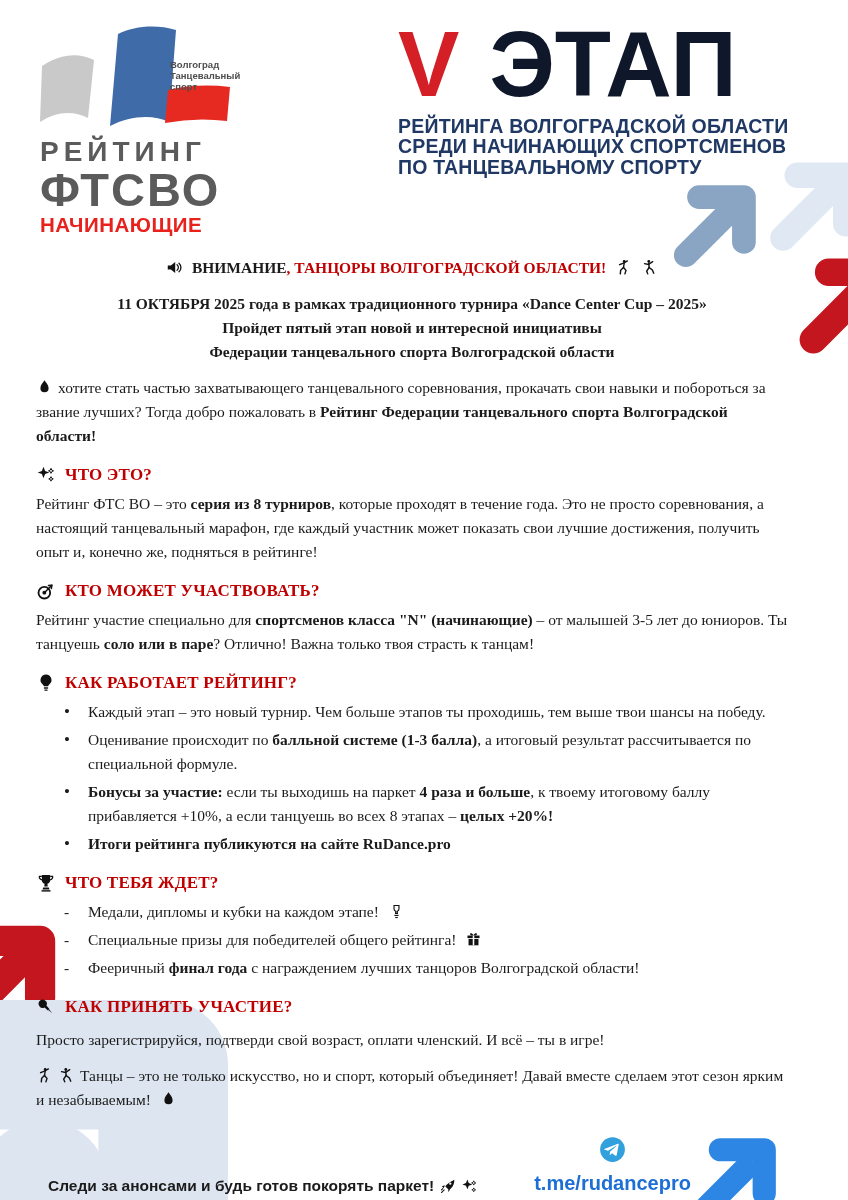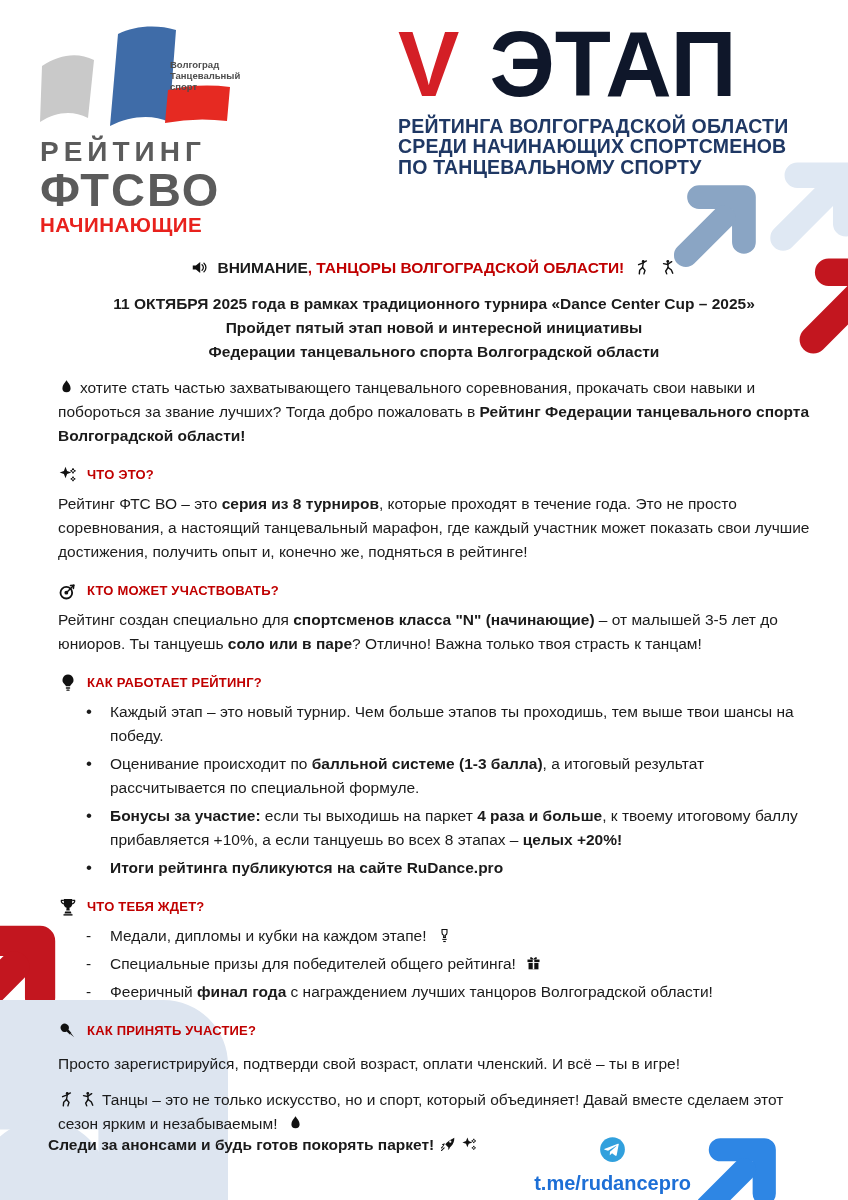--- a/index.html
+++ b/index.html
@@ -15,40 +15,40 @@
   .logo-rating{margin-top:4px;font-size:28px;font-weight:700;color:#5b5b5b;letter-spacing:5px;line-height:1;}
   .logo-ftsvo{font-size:47px;font-weight:800;color:#5b5b5b;letter-spacing:2px;line-height:1.0;}
   .logo-beginners{font-size:20.5px;font-weight:800;color:#e8211d;letter-spacing:0.5px;line-height:1.2;}
   
   .stage{position:absolute;left:398px;top:18px;width:430px;z-index:2;}
   .stage-line{font-size:92px;font-weight:800;line-height:1.0;letter-spacing:0px;white-space:nowrap;}
   .stage-v{color:#d41f26;}
   .stage-word{color:#0f172a;margin-left:30px;}
   .stage-sub{margin-top:6px;font-size:19.5px;font-weight:800;color:#1f3864;line-height:1.05;letter-spacing:0.2px;}
   
-  .content{position:absolute;left:58px;top:256px;width:752px;z-index:2;font-size:15.5px;line-height:24px;}
+  .content{position:absolute;left:36px;top:256px;width:752px;z-index:2;font-size:15.5px;line-height:24px;font-family:Liberation Serif, serif;}
   .attn{text-align:center;font-weight:700;}
   .attn-red{color:#c00000;}
   .intro{margin-top:12px;text-align:center;font-weight:700;}
   .para{margin:12px 0 0;}
   b{font-weight:800;}
-  h2{display:flex;align-items:center;gap:9px;margin:16px 0 7px;font-size:13px;
+  h2{display:flex;align-items:center;gap:9px;margin:16px 0 7px;font-size:17px;
      font-weight:800;color:#c00000;line-height:21px;letter-spacing:0.2px;}
   ul{margin:4px 0 0;padding:0;list-style:none;}
   li{position:relative;padding-left:52px;margin-bottom:4px;}
   .bullets li::before{content:"\2022";position:absolute;left:28px;top:0;font-size:17px;}
   .dashes li::before{content:"-";position:absolute;left:28px;top:0;}
   
   .ic{display:inline-block;width:17px;height:17px;vertical-align:-3px;}
   .ic svg{display:block;width:100%;height:100%;}
   .hic{width:20px;height:20px;flex:0 0 auto;}
   .sp-l{margin-left:5px;} .sp-r{margin-right:5px;}
   
   .footer{position:absolute;left:48px;top:1136px;width:752px;z-index:3;display:flex;
-          align-items:flex-start;font-weight:800;font-size:15.5px;}
+          align-items:flex-end;font-weight:800;font-size:15.5px;}
   .tg{display:flex;align-items:center;gap:9px;margin-left:56px;flex-direction:column;}
   .tg .ic{width:27px;height:27px;}
   .tg-link{color:#1d6fd6;font-weight:700;font-size:20px;text-decoration:none;}
 </style>
 </head>
 <body>
 
 <div class="page">
 
   <div class="deco" style="left:670px;top:183px;width:88px;height:88px;color:#8aa5c4">
@@ -179,21 +179,21 @@
         <svg viewBox="0 0 24 24">
             <circle cx="10" cy="14" r="7" fill="none" stroke="#111" stroke-width="2.2"></circle>
             <circle cx="10" cy="14" r="2.3" fill="#111"></circle>
             <path d="M10 14L19 5" stroke="#111" stroke-width="1.8" stroke-linecap="round"></path>
             <path d="M19 5l-4 .5M19 5l-.5 4" stroke="#111" stroke-width="1.8" stroke-linecap="round"></path>
           </svg>
       </span>
         <span>КТО МОЖЕТ УЧАСТВОВАТЬ?</span>
     </h2>
     <p class="para" style="margin-top:0">
-      <span>Рейтинг создан специально для </span><b>спортсменов класса "N" (начинающие)</b><span> – от малышей 3-5 лет до юниоров. Ты танцуешь </span><b>соло или в паре</b><span>? Отлично! Важна только твоя страсть к танцам!</span>
+      <span>Рейтинг участие специально для </span><b>спортсменов класса "N" (начинающие)</b><span> – от малышей 3-5 лет до юниоров. Ты танцуешь </span><b>соло или в паре</b><span>? Отлично! Важна только твоя страсть к танцам!</span>
     </p>
 
     <h2>
       <span class="ic hic">
         <svg viewBox="0 0 24 24">
             <path d="M12 1.8a6.6 6.6 0 0 1 3.9 11.9c-.9.7-1.3 1.4-1.4 2.3H9.5c-.1-.9-.5-1.6-1.4-2.3A6.6 6.6 0 0 1 12 1.8z" fill="#111"></path>
             <rect x="9.3" y="17.2" width="5.4" height="1.7" rx=".85" fill="#111"></rect>
             <rect x="10" y="19.8" width="4" height="1.6" rx=".8" fill="#111"></rect>
           </svg>
       </span>

